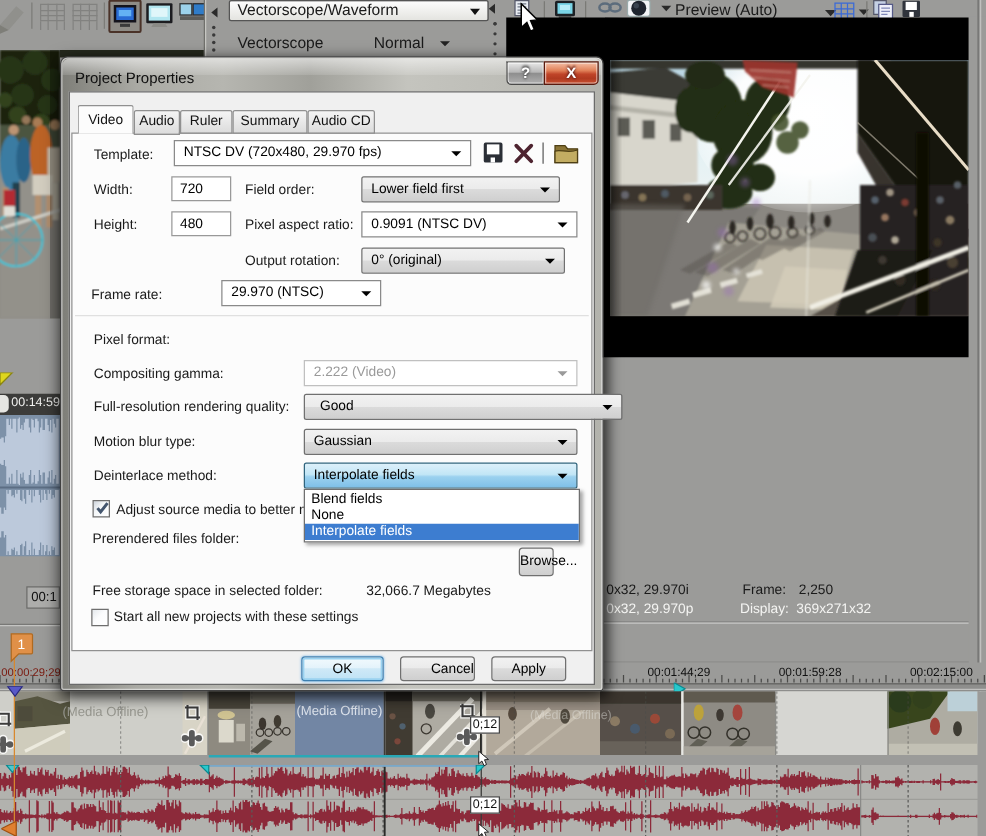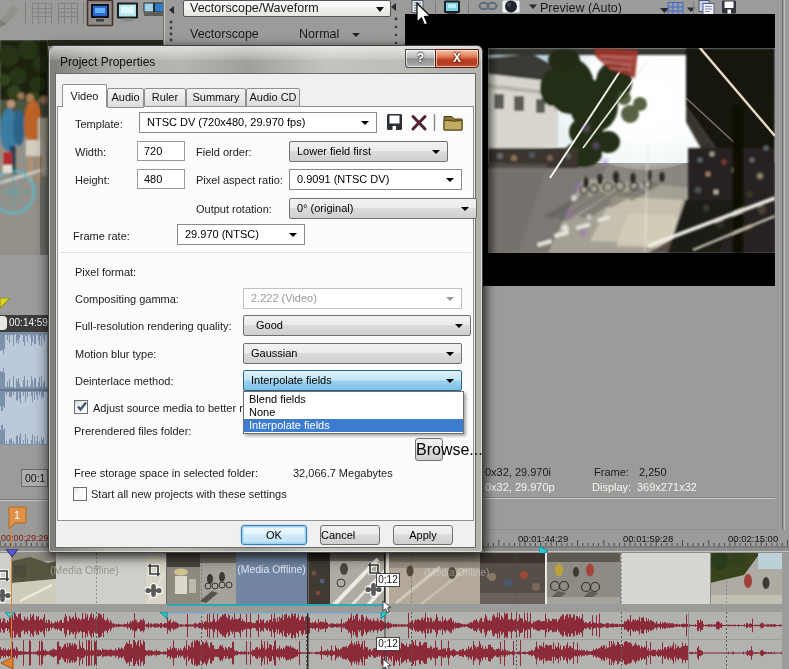--- a/index.html
+++ b/index.html
@@ -603,44 +603,44 @@
     </svg>
     <div class="lbl" style="left:75px;top:146px;z-index:13;">Width:</div>
     <div class="tbox" style="left:137px;top:141px;width:48px;z-index:13;">720</div>
     <div class="lbl" style="left:196px;top:146px;z-index:13;">Field order:</div>
     <div class="combo" style="left:289px;top:141px;width:159px;z-index:13;">Lower field first<span class="arr"></span></div>
     <div class="lbl" style="left:75px;top:174px;z-index:13;">Height:</div>
     <div class="tbox" style="left:137px;top:169px;width:48px;z-index:13;">480</div>
     <div class="lbl" style="left:196px;top:174px;z-index:13;">Pixel aspect ratio:</div>
     <div class="combow" style="left:289px;top:169px;width:173px;z-index:13;">0.9091 (NTSC DV)<span class="arr"></span></div>
     <div class="lbl" style="left:196px;top:203px;z-index:13;">Output rotation:</div>
-    <div class="combo" style="left:289px;top:198px;width:188px;z-index:13;">0° (original)<span class="arr"></span></div>
+    <div class="combo" style="left:289px;top:198px;width:163px;z-index:13;">0° (original)<span class="arr"></span></div>
     <div class="lbl" style="left:73px;top:230px;z-index:13;">Frame rate:</div>
     <div class="combow" style="left:139px;top:224px;width:128px;z-index:13;margin-left:38px;">29.970 (NTSC)<span class="arr"></span></div>
     <div class="abs" style="left:60px;top:252px;width:411px;height:1px;background:#e0e0e0;z-index:13;"></div>
     <div class="lbl" style="left:75px;top:266px;z-index:13;">Pixel format:</div>
     <div class="lbl" style="left:75px;top:293px;z-index:13;">Compositing gamma:</div>
     <div class="combow" style="left:243px;top:288px;width:219px;border-color:#c0c0c0;color:#9a9a9a;z-index:13;">2.222 (Video)<span class="arr" style="border-top-color:#9a9a9a;"></span></div>
     <div class="lbl" style="left:75px;top:320px;z-index:13;">Full-resolution rendering quality:</div>
-    <div class="combo" style="left:243px;top:315px;width:228px;z-index:13;padding-left:12px;">Good<span class="arr"></span></div>
+    <div class="combo" style="left:243px;top:315px;width:255px;z-index:13;padding-left:12px;">Good<span class="arr"></span></div>
     <div class="lbl" style="left:75px;top:348px;z-index:13;">Motion blur type:</div>
     <div class="combo" style="left:243px;top:343px;width:219px;z-index:13;">Gaussian<span class="arr"></span></div>
     <div class="lbl" style="left:75px;top:375px;z-index:13;">Deinterlace method:</div>
     <div class="combo" style="left:243px;top:370px;width:219px;z-index:13;background:linear-gradient(#ddf0fa,#c2e6f6 45%,#9bd1ef 55%,#7fc0e8);border-color:#30657e;">Interpolate fields<span class="arr"></span></div>
     <div class="abs" style="left:74px;top:400px;width:14px;height:14px;background:linear-gradient(135deg,#cdd4dc,#f4f6f8 40%,#fff);border:1px solid #6e6e6e;z-index:13;"></div>
     <svg class="abs" style="left:75px;top:399px;z-index:13" width="14" height="15" viewBox="0 0 14 15">
       <path d="M3 7.5 L5.5 10.5 L11 3.5" stroke="#44566e" stroke-width="2.4" fill="none"></path>
     </svg>
     <div class="lbl" style="left:93px;top:402px;z-index:13;">Adjust source media to better ma</div>
     <div class="lbl" style="left:74px;top:425px;z-index:13;">Prerendered files folder:</div>
     <div class="abs" style="left:243px;top:391px;width:221px;height:43px;background:#fff;border:1px solid #707070;z-index:14;box-shadow:2px 2px 3px rgba(0,0,0,.35);padding-top:1px;">
       <div style="height:13px;font-size:11px;color:#000;padding-left:5px;line-height:13px;">Blend fields</div>
       <div style="height:13px;font-size:11px;color:#000;padding-left:5px;line-height:13px;">None</div>
       <div style="height:13px;font-size:11px;color:#fff;background:#3d7dd0;padding-left:5px;line-height:13px;">Interpolate fields</div>
     </div>
-    <div class="abs" style="left:415px;top:438px;width:28px;height:23px;background:linear-gradient(#f2f2f2,#ebebeb 45%,#dbdbdb 50%,#cfcfcf);border:1px solid #707070;border-radius:3px;font-size:16px;color:#000;text-align:center;line-height:21px;z-index:13;">Browse...</div>
+    <div class="abs" style="left:415px;top:438px;width:28px;height:23px;background:linear-gradient(#f2f2f2,#ebebeb 45%,#dbdbdb 50%,#cfcfcf);border:1px solid #707070;border-radius:3px;font-size:11px;color:#000;text-align:center;line-height:21px;z-index:13;">Browse...</div>
     <div class="lbl" style="left:74px;top:467px;z-index:13;">Free storage space in selected folder:</div>
     <div class="lbl" style="left:293px;top:467px;z-index:13;">32,066.7 Megabytes</div>
     <div class="abs" style="left:73px;top:487px;width:14px;height:14px;background:linear-gradient(135deg,#e4e8ec,#fbfcfd 45%,#fff);border:1px solid #6e6e6e;z-index:13;"></div>
     <div class="lbl" style="left:91px;top:488px;z-index:13;">Start all new projects with these settings</div>
     <div class="abs" style="left:241px;top:525px;width:66px;height:20px;background:linear-gradient(#f2fafd,#e4f3fb 45%,#cfe9f7 50%,#bfe2f5);border:1px solid #3c7fb1;border-radius:3px;box-shadow:0 0 0 1.5px #9ad2f0 inset, 0 0 2px #7ab8e8;font-size:11px;color:#000;text-align:center;line-height:18px;z-index:13;">OK</div>
-    <div class="abs" style="left:320px;top:525px;width:60px;height:20px;background:linear-gradient(#f2f2f2,#ebebeb 45%,#dbdbdb 50%,#cfcfcf);border:1px solid #707070;border-radius:3px;font-size:11px;color:#000;text-align:left;line-height:18px;z-index:13;">Cancel</div>
+    <div class="abs" style="left:320px;top:525px;width:60px;height:20px;background:linear-gradient(#f2f2f2,#ebebeb 45%,#dbdbdb 50%,#cfcfcf);border:1px solid #707070;border-radius:3px;font-size:11px;color:#000;text-align:right;line-height:18px;z-index:13;">Cancel</div>
     <div class="abs" style="left:393px;top:525px;width:60px;height:20px;background:linear-gradient(#f2f2f2,#ebebeb 45%,#dbdbdb 50%,#cfcfcf);border:1px solid #707070;border-radius:3px;font-size:11px;color:#000;text-align:center;line-height:18px;z-index:13;">Apply</div>
   </div>
 </body></html>

